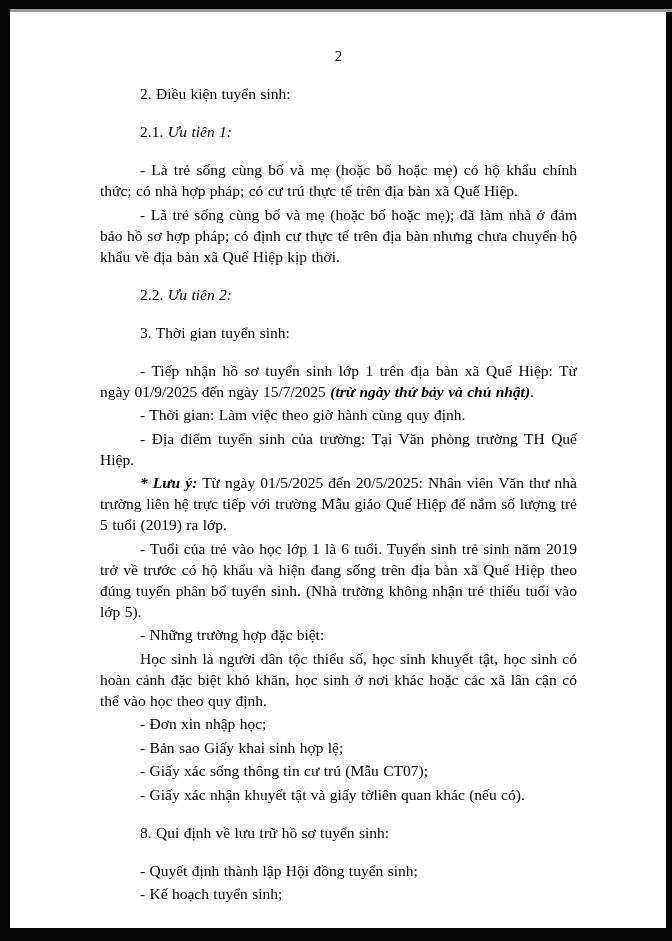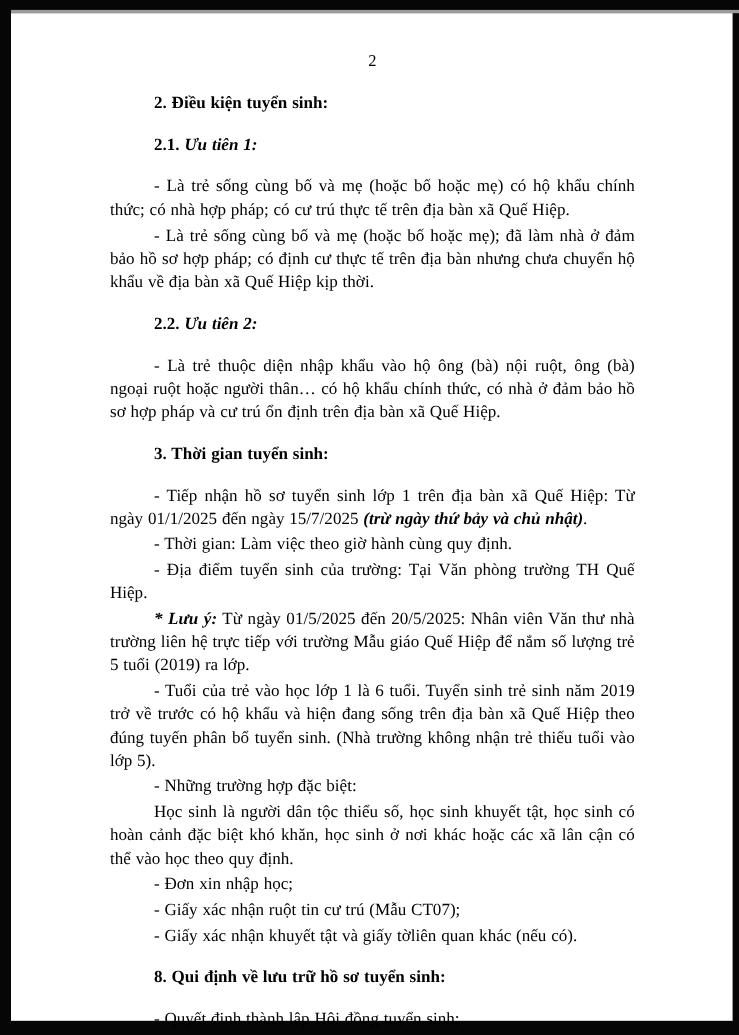--- a/index.html
+++ b/index.html
@@ -34,21 +34,21 @@
   }
   .blk {
     margin: 2.5px 0;
     font-size: 15.5px;
     line-height: 21px;
     text-align: justify;
     text-indent: 40px;
     word-spacing: 0.5px;
   }
   .heading {
-    font-weight: bold;
+    font-weight: normal;
     text-align: left;
     margin: 17px 0;
   }
   .heading .hnum { font-style: normal; }
   .heading .hital { font-style: italic; }
   .bi { font-weight: bold; font-style: italic; }
 </style>
 </head>
 <body>
 
@@ -62,45 +62,45 @@
     <p class="blk heading">2. Điều kiện tuyển sinh:</p>
 
     <p class="blk heading"><span class="hnum">2.1. </span><span class="hital">Ưu tiên 1:</span></p>
 
     <p class="blk para">- Là trẻ sống cùng bố và mẹ (hoặc bố hoặc mẹ) có hộ khẩu chính thức; có nhà hợp pháp; có cư trú thực tế trên địa bàn xã Quế Hiệp.</p>
 
     <p class="blk para">- Là trẻ sống cùng bố và mẹ (hoặc bố hoặc mẹ); đã làm nhà ở đảm bảo hồ sơ hợp pháp; có định cư thực tế trên địa bàn nhưng chưa chuyển hộ khẩu về địa bàn xã Quế Hiệp kịp thời.</p>
 
     <p class="blk heading"><span class="hnum">2.2. </span><span class="hital">Ưu tiên 2:</span></p>
 
-    <p class="blk para">- Là trẻ thuộc diện nhập khẩu vào hộ ông (bà) nội ruột, ông (bà) ngoại ruột hoặc người thân… có hộ khẩu chính thức, có nhà ở đảm bảo hồ sơ hợp pháp và cư trú ổn định trên địa bàn xã Quế Hiệp.</p>
 
 
     <p class="blk heading">3. Thời gian tuyển sinh:</p>
 
-    <p class="blk para"><span>- Tiếp nhận hồ sơ tuyển sinh lớp 1 trên địa bàn xã Quế Hiệp: Từ ngày 01/1/2025 đến ngày 15/7/2025 </span><span class="bi">(trừ ngày thứ bảy và chủ nhật)</span><span>.</span></p>
+    <p class="blk para"><span>- Tiếp nhận hồ sơ tuyển sinh lớp 1 trên địa bàn xã Quế Hiệp: Từ ngày 01/9/2025 đến ngày 15/7/2025 </span><span class="bi">(trừ ngày thứ bảy và chủ nhật)</span><span>.</span></p>
 
     <p class="blk para">- Thời gian: Làm việc theo giờ hành cùng quy định.</p>
 
     <p class="blk para">- Địa điểm tuyển sinh của trường: Tại Văn phòng trường TH Quế Hiệp.</p>
 
     <p class="blk para"><span class="bi">* Lưu ý:</span><span> Từ ngày 01/5/2025 đến 20/5/2025: Nhân viên Văn thư nhà trường liên hệ trực tiếp với trường Mẫu giáo Quế Hiệp để nắm số lượng trẻ 5 tuổi (2019) ra lớp.</span></p>
 
 
     <p class="blk para">- Tuổi của trẻ vào học lớp 1 là 6 tuổi. Tuyển sinh trẻ sinh năm 2019 trở về trước có hộ khẩu và hiện đang sống trên địa bàn xã Quế Hiệp theo đúng tuyến phân bổ tuyển sinh. (Nhà trường không nhận trẻ thiếu tuổi vào lớp 5).</p>
 
     <p class="blk para">- Những trường hợp đặc biệt:</p>
 
     <p class="blk para">Học sinh là người dân tộc thiểu số, học sinh khuyết tật, học sinh có hoàn cảnh đặc biệt khó khăn, học sinh ở nơi khác hoặc các xã lân cận có thể vào học theo quy định.</p>
 
 
     <p class="blk para">- Đơn xin nhập học;</p>
 
+    <p class="blk para">- Bản sao Giấy khai sinh hợp lệ;</p>
 
-    <p class="blk para">- Giấy xác nhận ruột tin cư trú (Mẫu CT07);</p>
+    <p class="blk para">- Giấy xác sống thông tin cư trú (Mẫu CT07);</p>
 
     <p class="blk para">- Giấy xác nhận khuyết tật và giấy tờliên quan khác (nếu có).</p>
 
     <p class="blk heading">8. Qui định về lưu trữ hồ sơ tuyển sinh:</p>
 
     <p class="blk para">- Quyết định thành lập Hội đồng tuyển sinh;</p>
 
     <p class="blk para">- Kế hoạch tuyển sinh;</p>
 
   </div>

